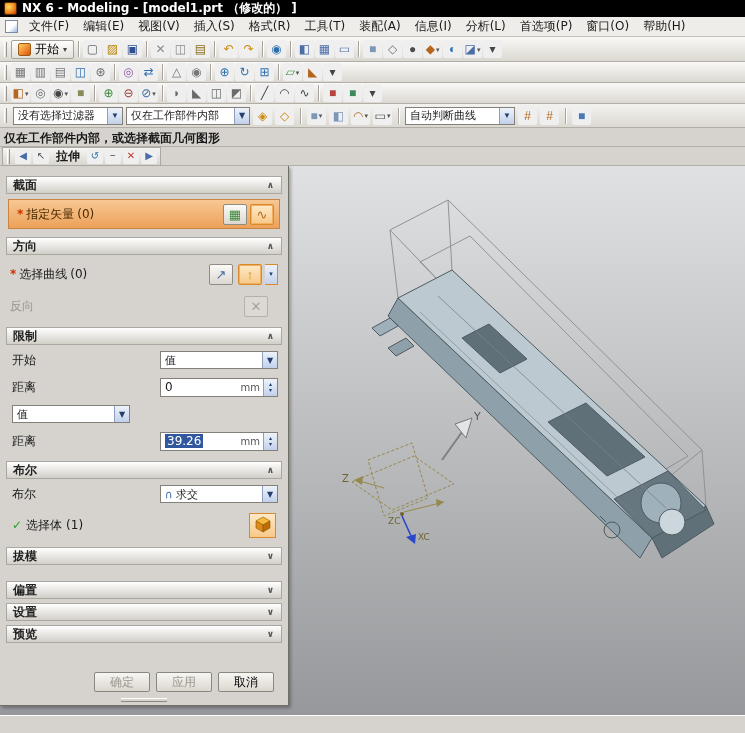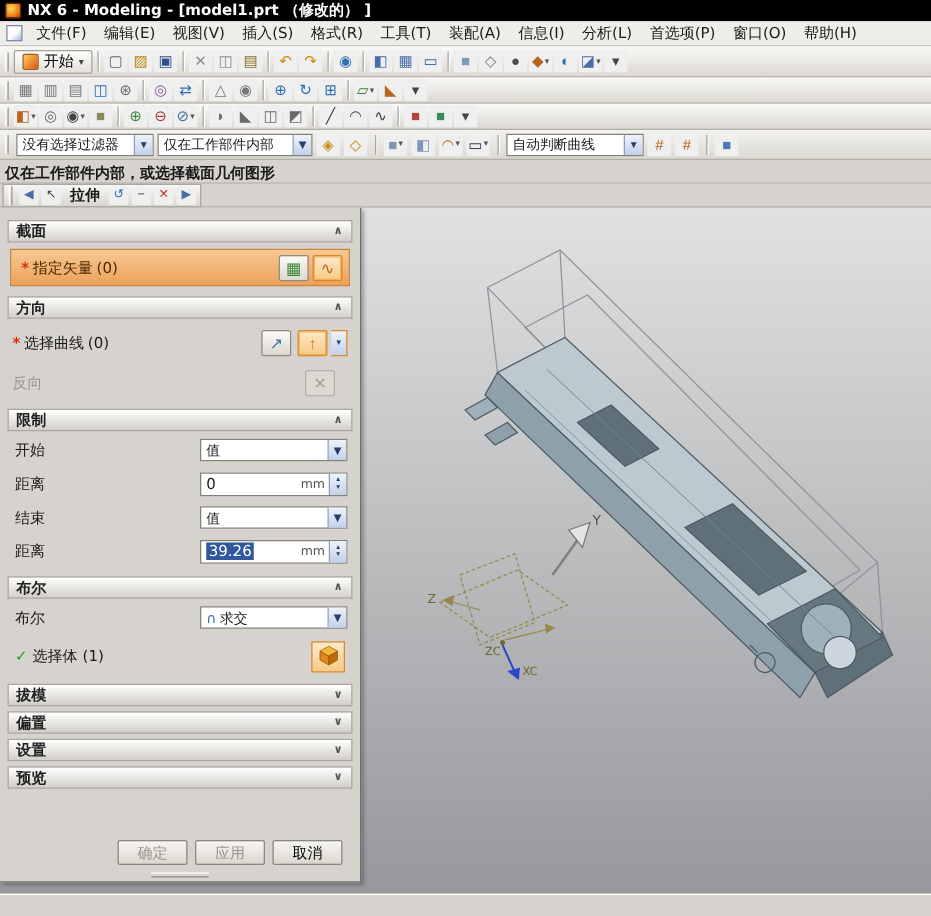--- a/index.html
+++ b/index.html
@@ -293,21 +293,20 @@
         <div class="spinner ctl">
           <span class="spin-value">0</span>
           <span class="spin-unit">mm</span>
           <span class="spin-dd">
             <span>▴</span>
             <span>▾</span>
           </span>
         </div>
       </div>
       <div class="form-row">
-        <span class="form-label">结束</span>
         <div class="combo ctl">
           <span class="combo-text">值</span>
           <span class="combo-arrow">▼</span>
         </div>
       </div>
       <div class="form-row">
         <span class="form-label">距离</span>
         <div class="spinner ctl">
           <span class="spin-value"><span class="sel">39.26</span></span>
           <span class="spin-unit">mm</span>
@@ -341,21 +340,21 @@
             <polygon points="16,5 9,9 9,16 16,12" fill="#c06a08" stroke="#8a5a00" stroke-width="0.6"></polygon>
           </svg>
         </button>
       </div>
 
       <div class="dlg-collapsed">
         
       <div class="sec-header gap" style="margin-top:4px;">
             <span>拔模</span>
             <span class="sec-chev">∨</span>
-          </div><div class="sec-header gap" style="margin-top:4px;">
+          </div><div class="sec-header gap" style="margin-top:16px;">
             <span>偏置</span>
             <span class="sec-chev">∨</span>
           </div><div class="sec-header gap" style="margin-top:4px;">
             <span>设置</span>
             <span class="sec-chev">∨</span>
           </div><div class="sec-header gap" style="margin-top:4px;">
             <span>预览</span>
             <span class="sec-chev">∨</span>
           </div></div>
 

